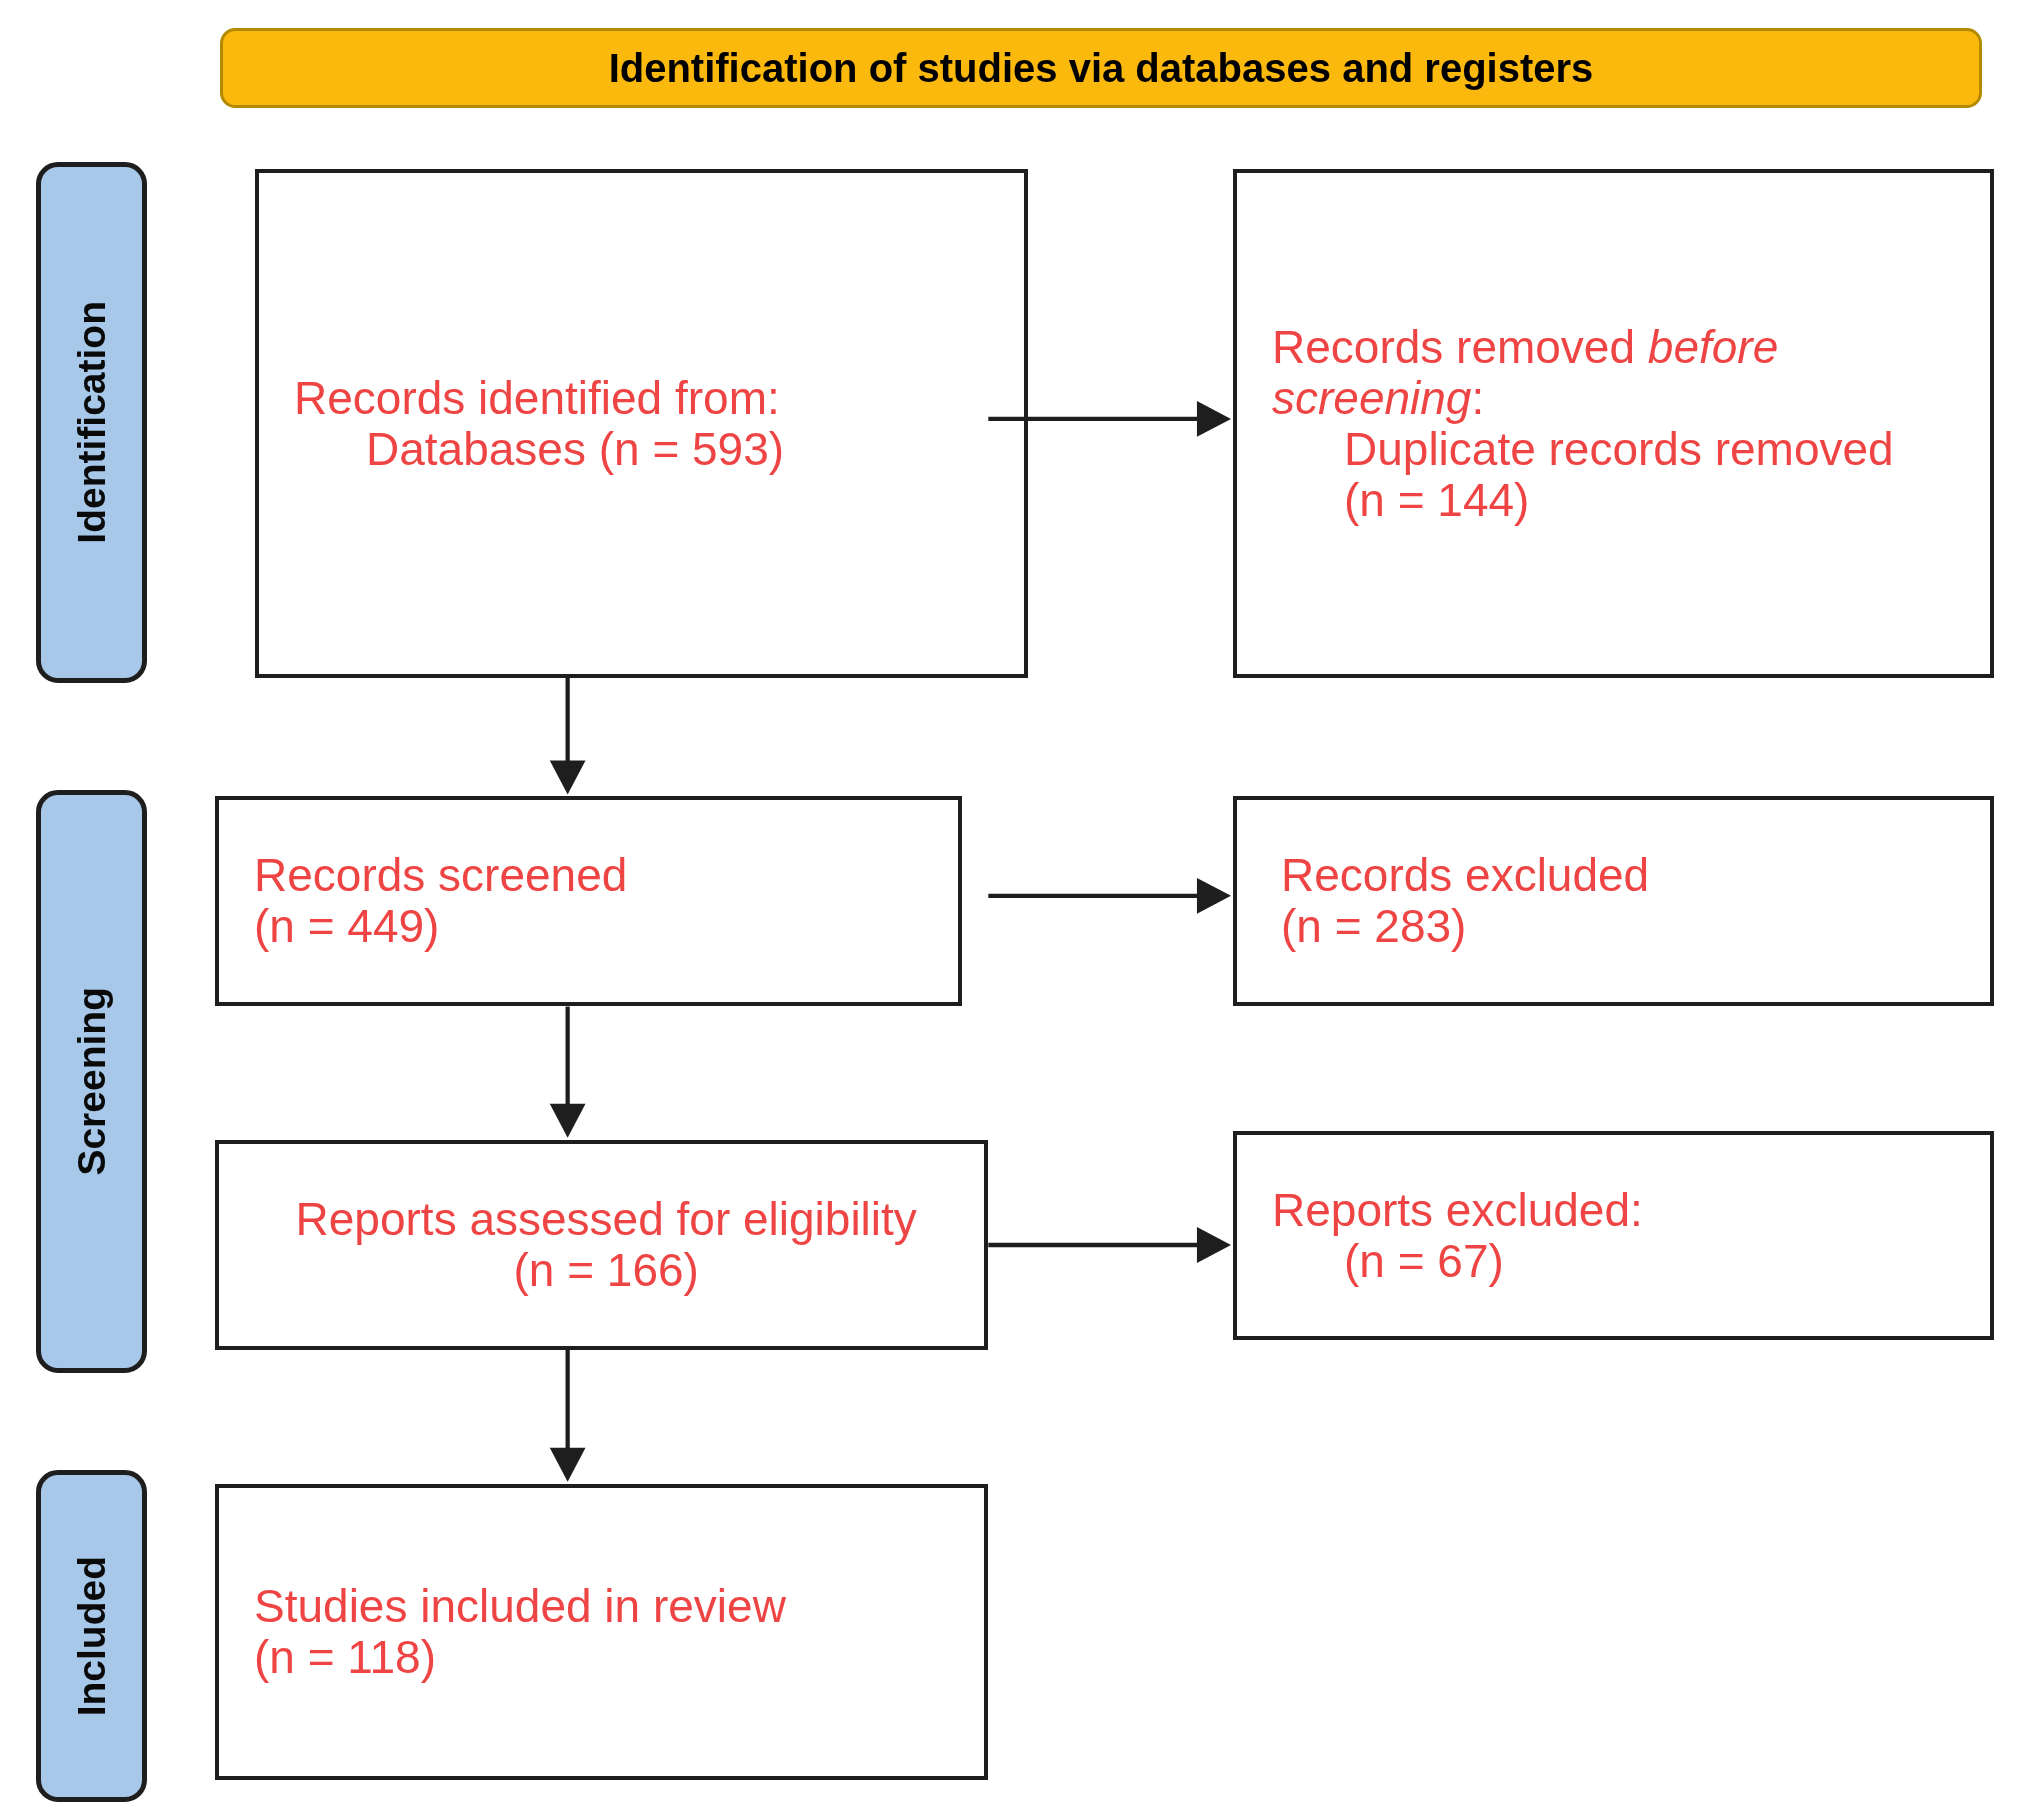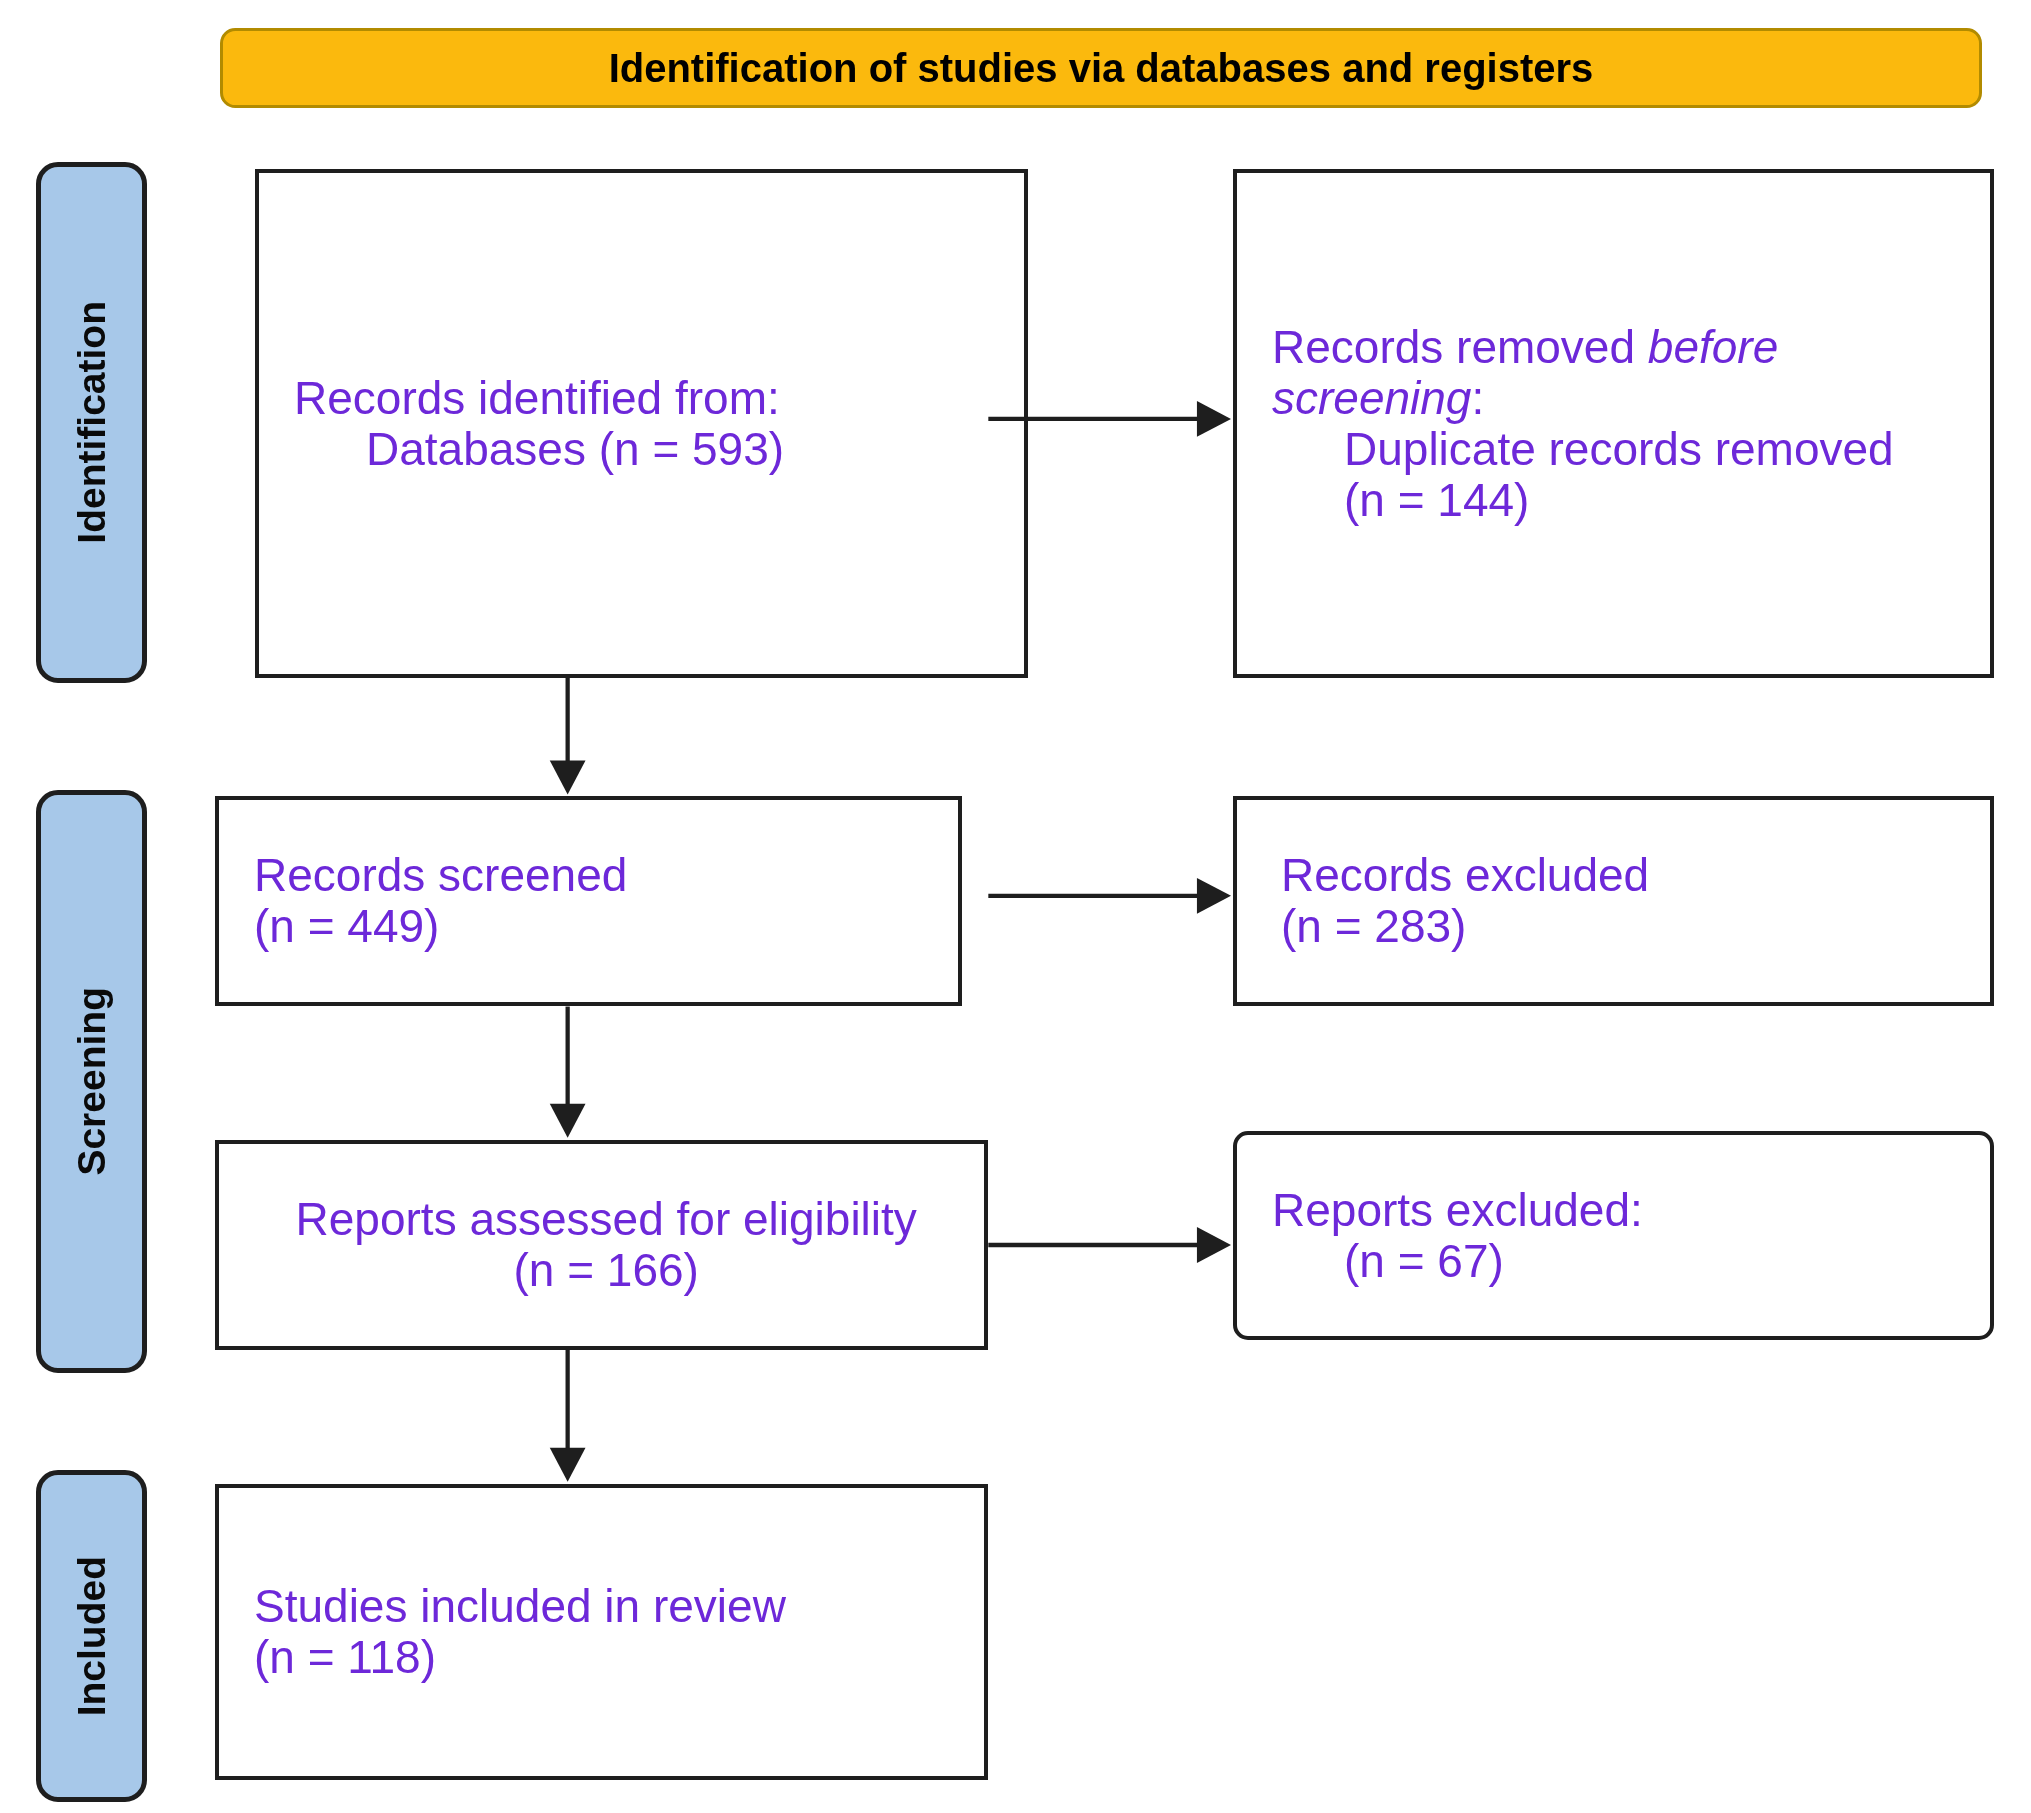--- a/index.html
+++ b/index.html
@@ -42,32 +42,32 @@
   .stage-included       { top:1470px; height:332px; }
 
   
   .box {
     position:absolute;
     background:#ffffff;
     border:4.3px solid #1E1E1E;
     box-sizing:border-box;
     display:flex; flex-direction:column; justify-content:center;
     padding:17px 25.6px 17px 35px;
-    font-size:46px; line-height:51px; color:#6d28d9;
+    font-size:46px; line-height:51px; color:#ef4444;
   }
   .box .line { white-space:nowrap; }
   .box .line.indent { padding-left:72px; }
   .box .it { font-style:italic; }
 
   .pos-l1 { left:215px;  top:169px;  width:773px; height:509px;margin-left:40px; }
   .pos-r1 { left:1233px; top:169px;  width:761px; height:509px; }
   .pos-l2 { left:215px;  top:796px;  width:747px; height:210px; }
   .pos-r2 { left:1233px; top:796px;  width:761px; height:210px;padding-left:44px; }
   .pos-l3 { left:215px;  top:1140px; width:773px; height:210px;text-align:center; }
-  .pos-r3 { left:1233px; top:1131px; width:761px; height:209px;border-radius:15px; }
+  .pos-r3 { left:1233px; top:1131px; width:761px; height:209px; }
   .pos-l4 { left:215px;  top:1484px; width:773px; height:296px; }
 
   
   .arrows {
     position:absolute; left:0; top:0;
     width:2032px; height:1813px;
     pointer-events:none;
   }
 </style>
 </head>

